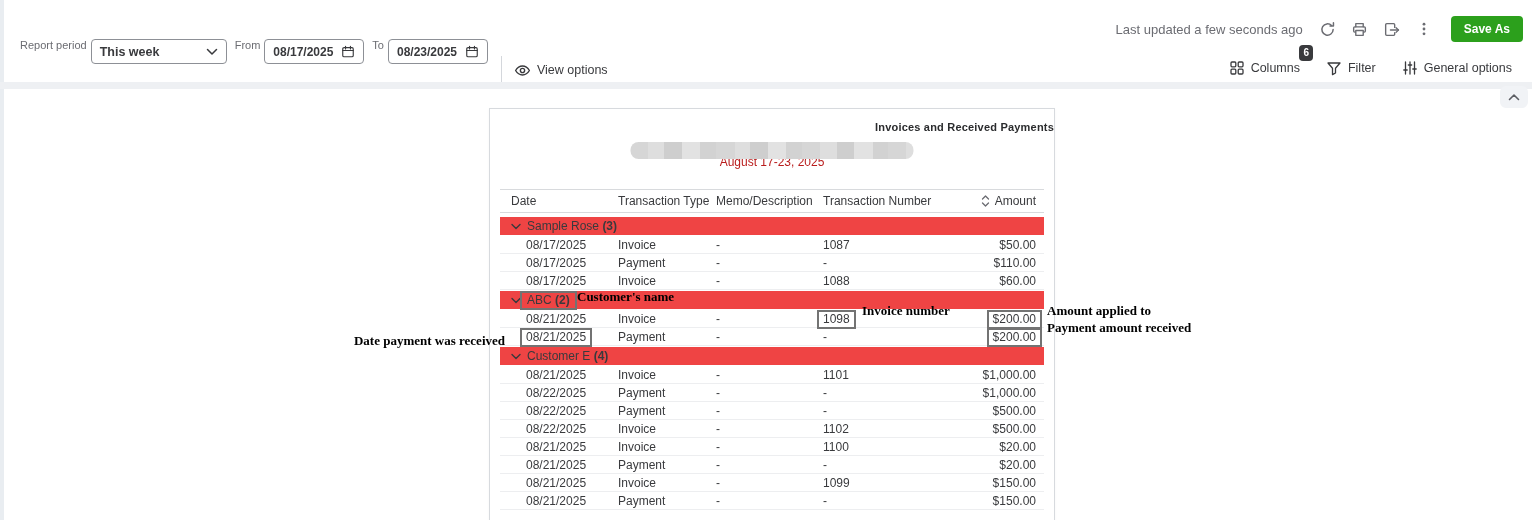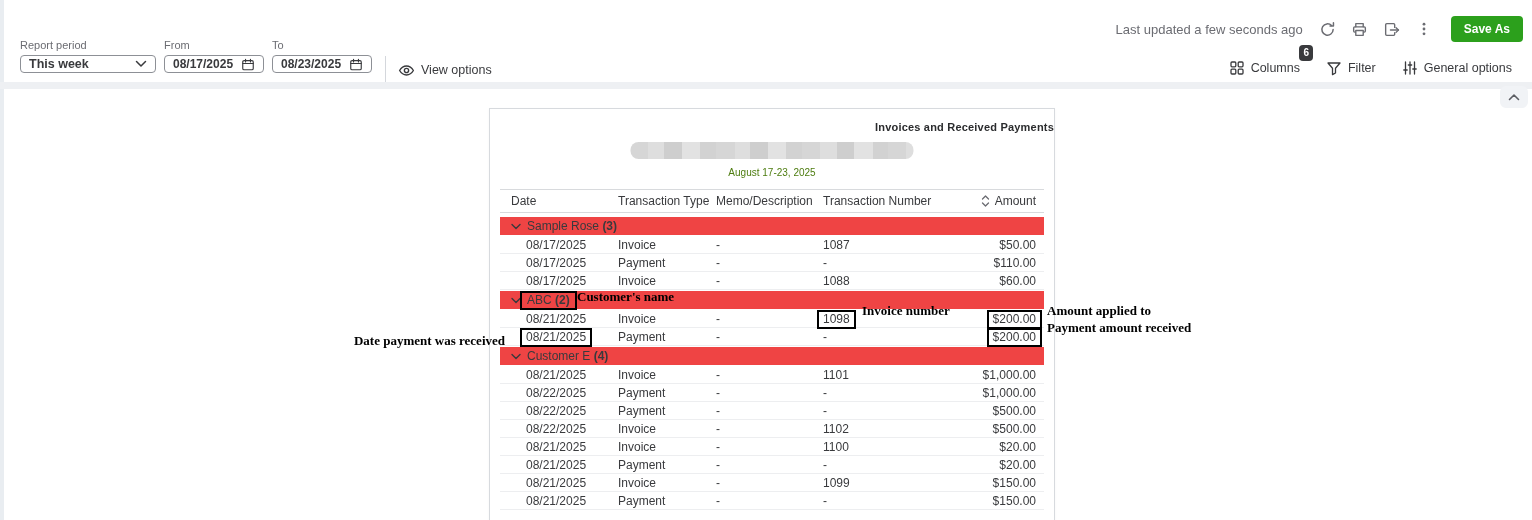--- a/index.html
+++ b/index.html
@@ -13,23 +13,23 @@
             align-items:center; justify-content:flex-end; padding-right:9px; gap:6px;margin-top:7px; }
   .last-updated { font-size:13px; color:#6b6c72; margin-right:6px; }
   .iconbtn { background:none; border:none; width:26px; height:26px; display:flex; align-items:center;
              justify-content:center; color:#6b6c72; cursor:pointer; }
   .saveas { background:#2ca01c; color:#fff; font-weight:700; font-size:12px; border:none;
             border-radius:4px; padding:6px 13px; margin-left:8px; cursor:pointer;
             font-family:"Liberation Sans",sans-serif; }
 
   
   .toolbar { position:absolute; top:39px; left:20px; height:44px; display:flex; align-items:flex-start; }
-  .field { display:flex; flex-direction:column; gap:4px; margin-right:8px; }
+  .field { display:flex; flex-direction:row; gap:4px; margin-right:8px; }
   .field label { font-size:11px; color:#6b6c72; }
-  .control { height:18px; border:1px solid #8d9096; border-radius:4px; background:#fff;
+  .control { height:25px; border:1px solid #8d9096; border-radius:4px; background:#fff;
              display:flex; align-items:center; padding:0 8px; font-size:12.5px; color:#393a3d; }
   .select { width:136px; justify-content:space-between; font-weight:700; cursor:pointer; }
   .datebox { width:100px; justify-content:space-between; }
   .datebox input { border:none; outline:none; width:68px; font-size:12px; font-weight:700;
                    color:#393a3d; font-family:"Liberation Sans",sans-serif; background:transparent; }
   .vdiv { width:1px; height:27px; background:#d4d7dc; align-self:flex-end; margin:0 12px 0 5px; }
   .linkbtn { align-self:flex-end; height:26px; display:flex; align-items:center; gap:6px; border:none;
              background:none; font-size:12.5px; color:#393a3d; cursor:pointer;
              font-family:"Liberation Sans",sans-serif; }
   .toolbar-right { position:absolute; top:55px; right:20px; display:flex; gap:26px; align-items:center; }
@@ -43,38 +43,38 @@
                color:#5b5d63; cursor:pointer; }
 
   
   .card { position:absolute; left:489px; top:108px; width:566px; height:424px; background:#fff;
           border:1px solid #d7dade; box-shadow:0 1px 3px rgba(0,0,0,.04); }
   .rpt-title { position:absolute; top:12px; left:0; width:100%; text-align:right; font-size:11px;
                font-weight:700; color:#2b2c2e; letter-spacing:.2px; }
   .blurbar { position:absolute; top:33px; left:50%; transform:translateX(-50%); width:283px; height:17px;
              border-radius:8px; z-index:2;
              background:repeating-linear-gradient(90deg,#d6d6d6 0 18px,#dedede 18px 34px,#cecece 34px 52px,#e2e2e2 52px 70px,#d2d2d2 70px 86px); }
-  .daterange { position:absolute; top:46px; left:0; width:100%; text-align:center; font-size:10px;
-               color:#4d7c0f; z-index:1;margin-top:12px; }
+  .daterange { position:absolute; top:46px; left:0; width:100%; text-align:center; font-size:12px;
+               color:#b91c1c; z-index:1; }
 
   .tablewrap { position:absolute; top:80px; left:10px; right:10px; }
   .trow { display:grid; grid-template-columns:107px 98px 107px 155px 1fr; align-items:center;
           padding:0 8px 0 11px; height:18px; font-size:12px; color:#393a3d; }
   .thead { height:24px; border-top:1px solid #d8dadd; border-bottom:1px solid #d8dadd; margin-bottom:4px; }
   .c5 { text-align:right; }
   .thead .c5 { display:flex; justify-content:flex-end; gap:5px; }
   .group-row { background:#ef4444; height:18px; display:flex; align-items:center; gap:6px;
                padding-left:11px; margin:1px 0; cursor:pointer; }
   .chev { display:flex; align-items:center; }
   .gname { font-size:12px; } .gname b { font-weight:700; }
   .data-row { border-bottom:1px solid #edeef0; cursor:pointer; }
   .data-row .c1 { padding-left:15px; }
 
   
-  .hl { display:inline-block; border:2px solid #000000; padding:1px 4px; margin:-3px -6px;
+  .hl { display:inline-block; border:2px solid #737373; padding:1px 4px; margin:-3px -6px;
         line-height:13px; }
   .gname.hl { padding:1px 5px; margin:-3px -7px; }
 
   
   .ann { position:absolute; font-family:"Liberation Serif",serif; font-weight:700; font-size:13px;
          color:#000; white-space:nowrap; z-index:6; }
   #ann-customer { left:577px; top:289px; }
   #ann-invoice { left:862px; top:303px; }
   #ann-amount-applied { left:1047px; top:303px; }
   #ann-payment-amount { left:1047px; top:320px; }

